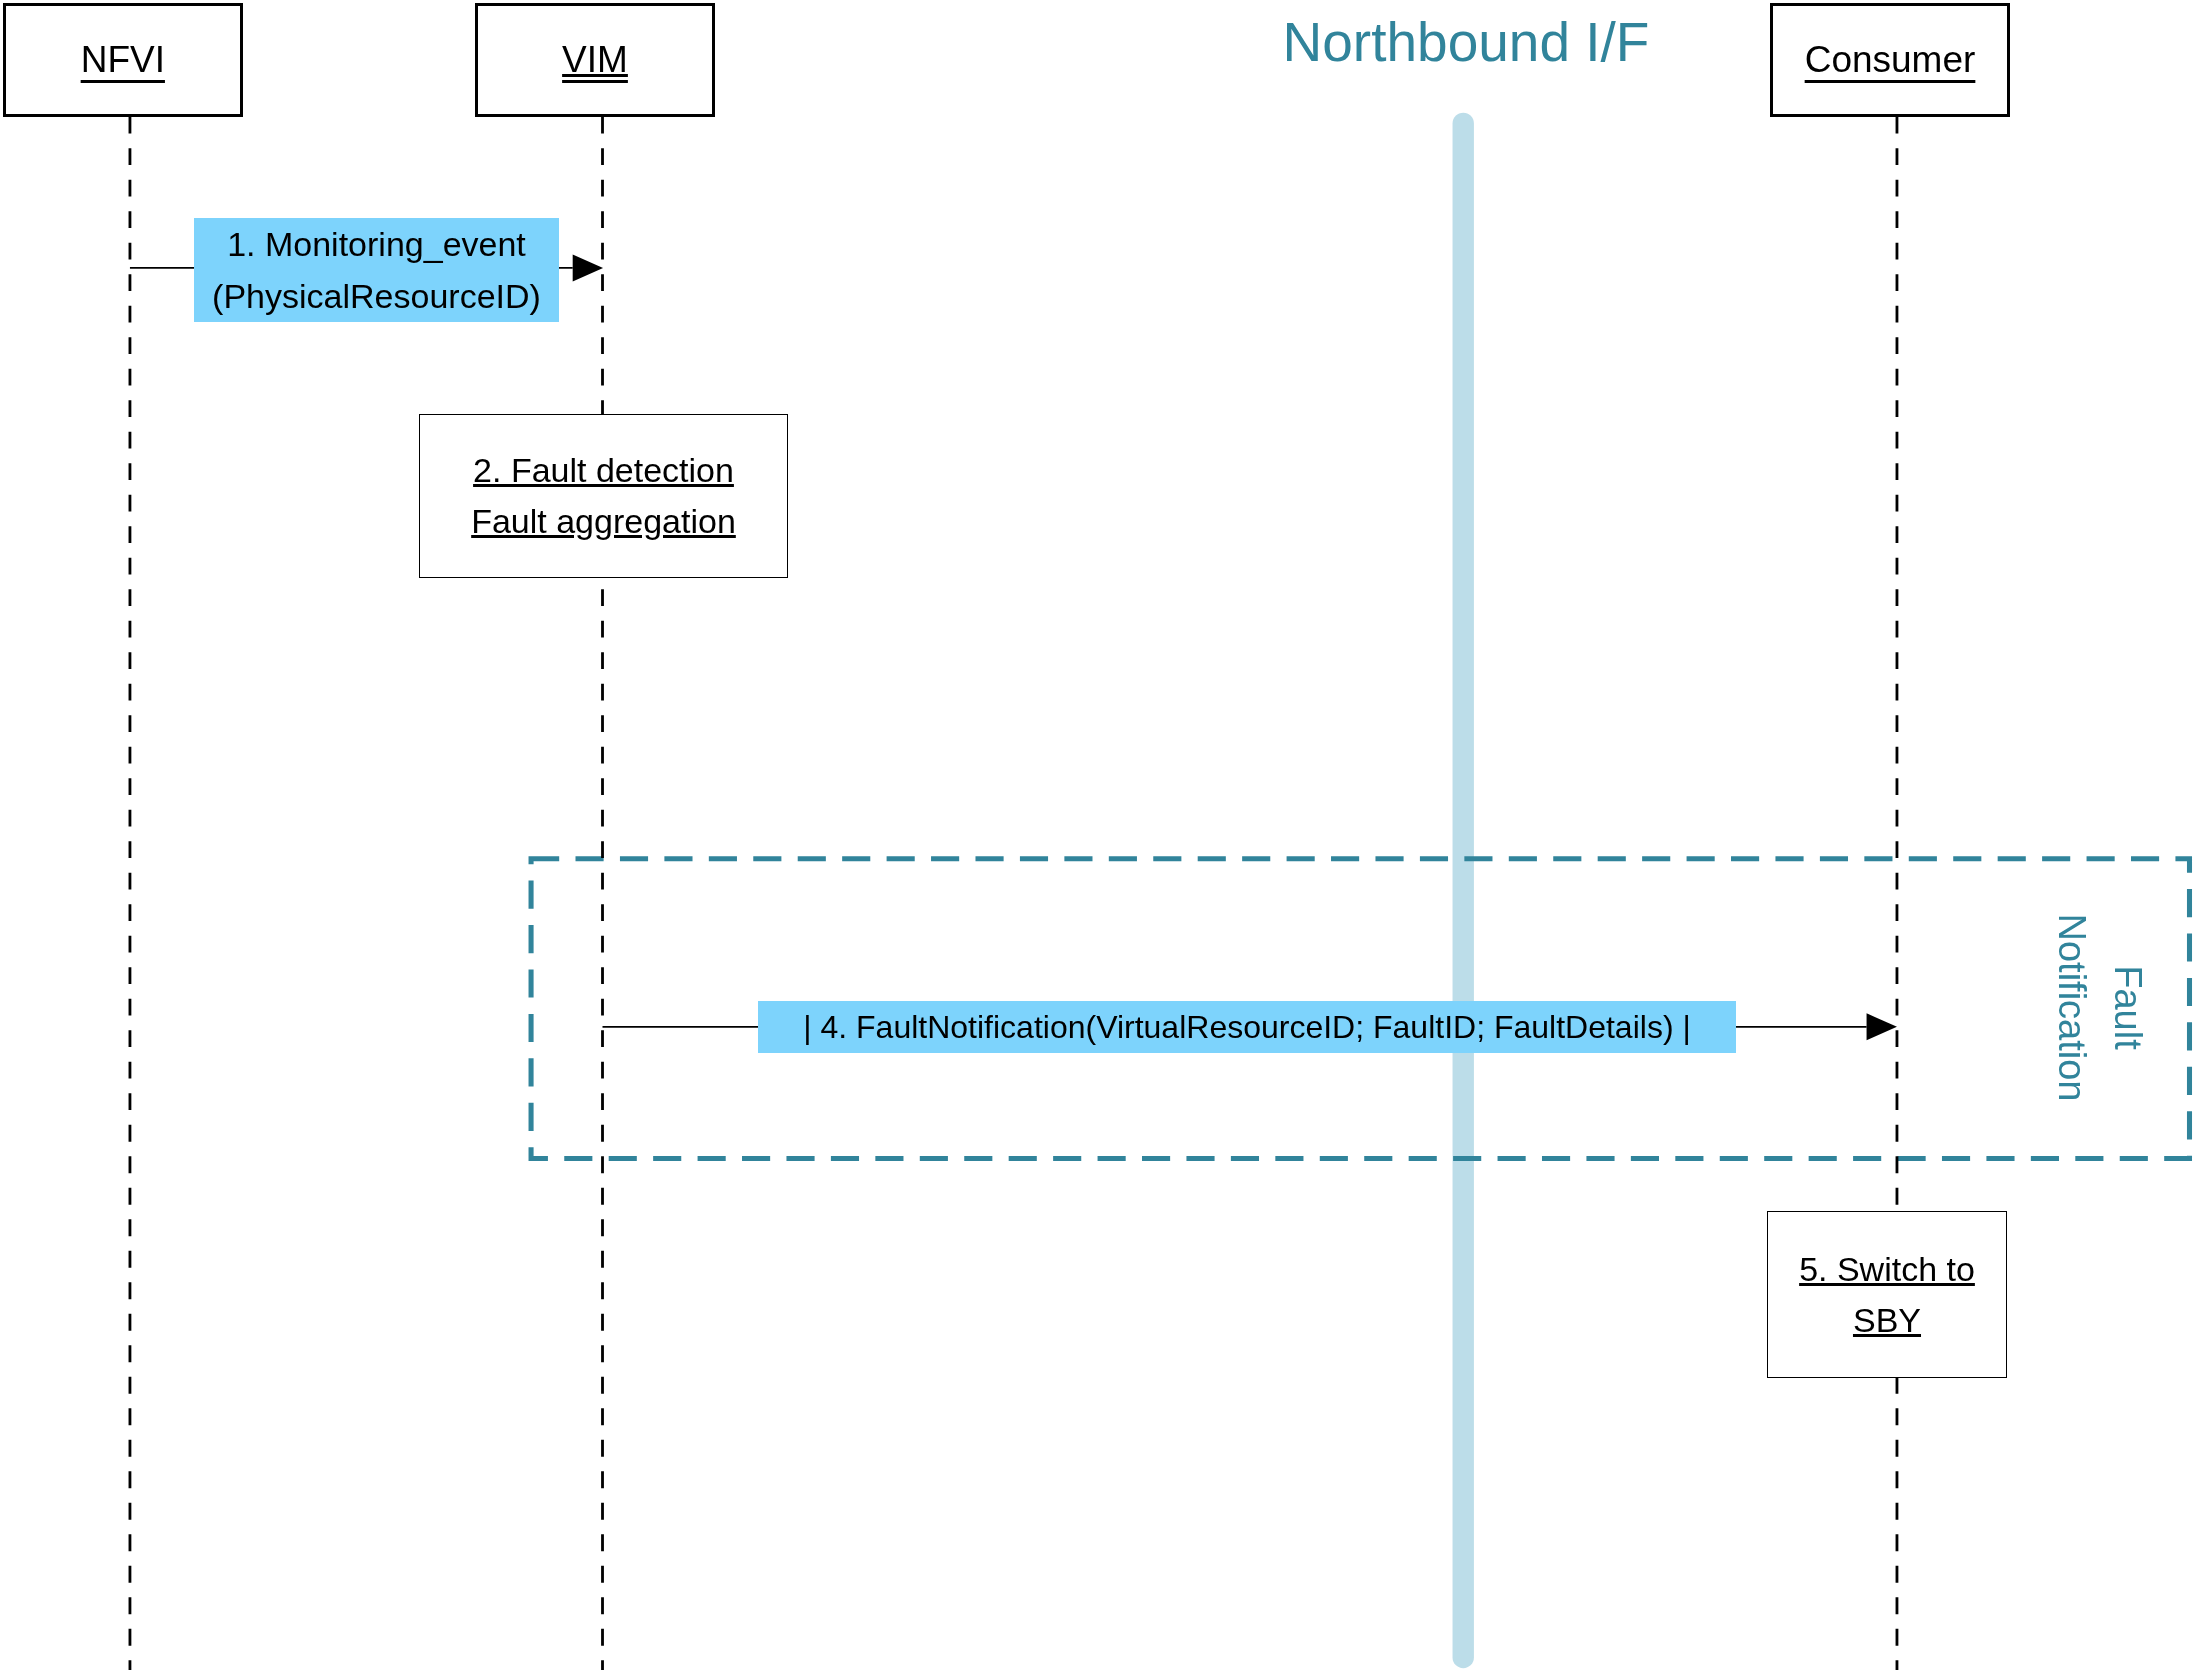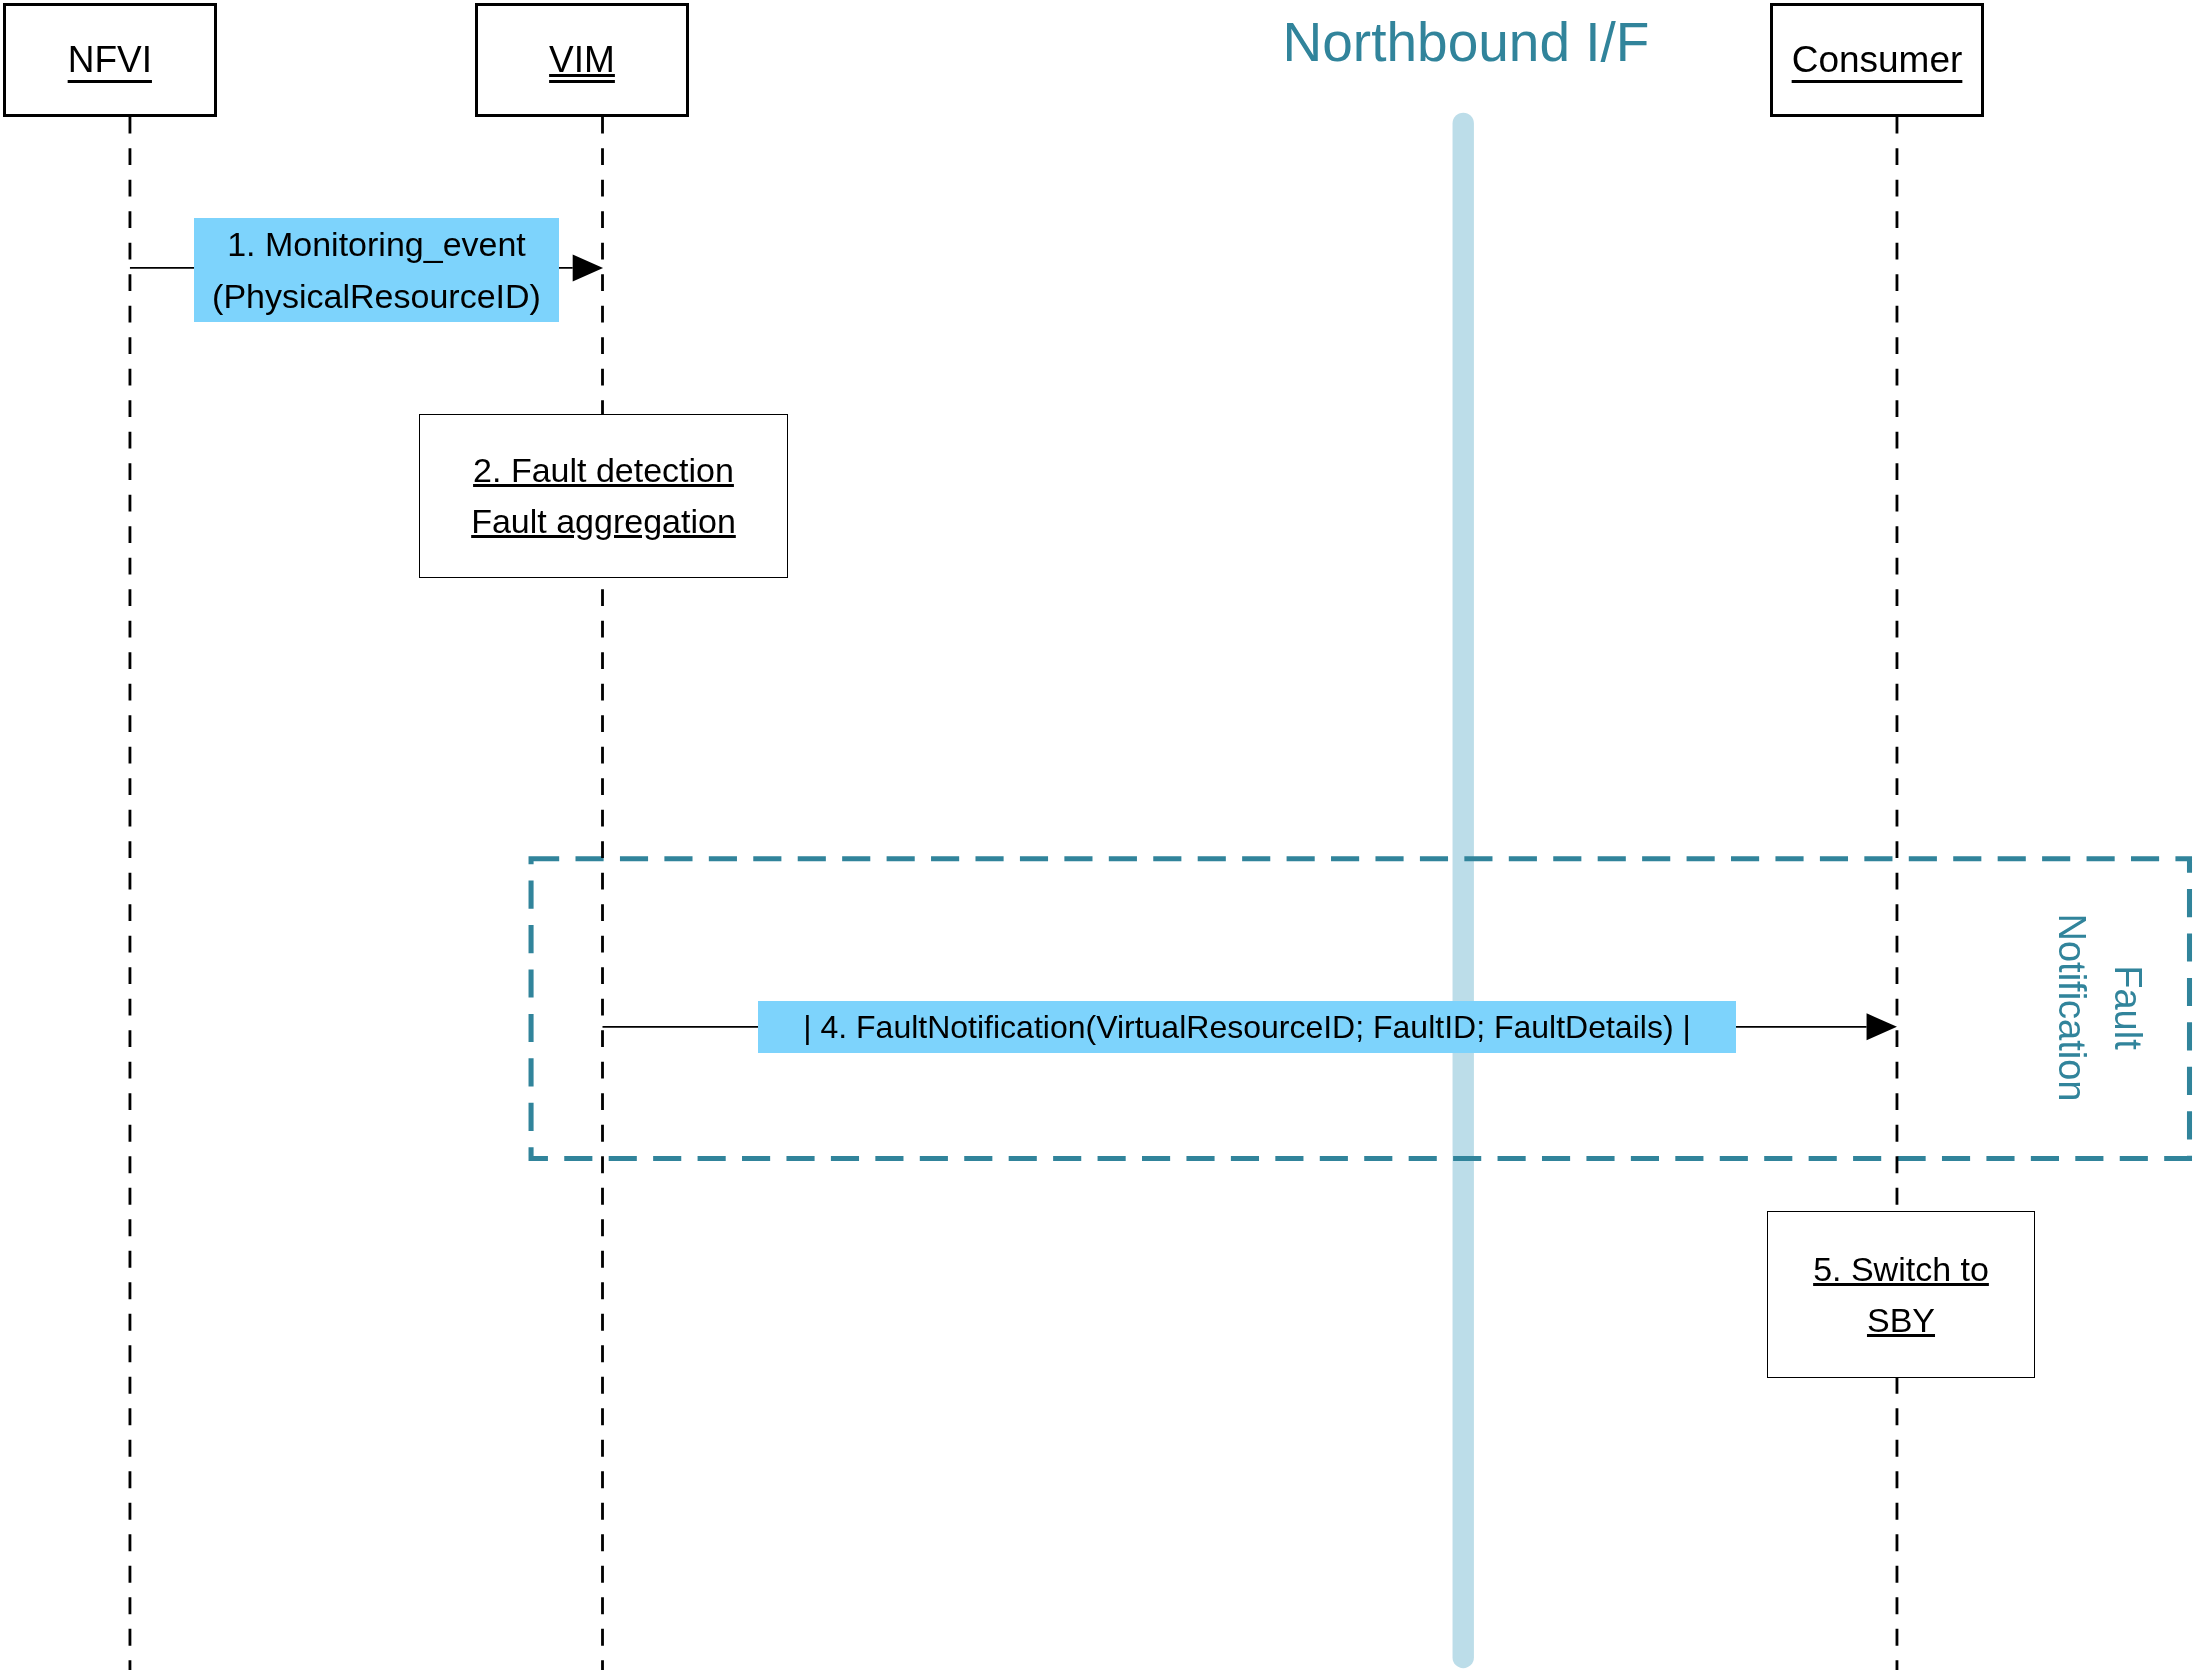--- a/index.html
+++ b/index.html
@@ -11,21 +11,21 @@
   }
   *{margin:0;padding:0;box-sizing:border-box;}
   html,body{background:#ffffff;}
   .canvas{
     position:relative;width:2194px;height:1674px;background:#ffffff;overflow:hidden;
     font-family:"Liberation Sans", sans-serif;color:var(--color-black);
   }
   .layer{position:absolute;left:0;top:0;}
   
   .actor{
-    position:absolute;width:214px;height:114px;background:#ffffff;border:3.4px solid var(--color-black);
+    position:absolute;width:240px;height:114px;background:#ffffff;border:3.4px solid var(--color-black);
     display:flex;align-items:center;justify-content:center;
   }
   .actor span{
     font-size:37px;text-decoration:underline;text-decoration-thickness:3.4px;text-underline-offset:7.9px;
   }
   .actor-nfvi{left:2.8px;top:2.8px;}
   .actor-vim{left:475px;top:2.8px;text-decoration:underline;}
   .actor-consumer{left:1770px;top:2.8px;}
   
   .nb-title{
@@ -39,21 +39,21 @@
   .msg1-label{left:194px;top:218px;width:365px;}
   .msg4-label{left:758px;top:1001px;width:978px;font-size:32px;line-height:52px;}
   
   .activity{
     position:absolute;background:#ffffff;border:1.7px solid var(--color-black);
     display:flex;flex-direction:column;align-items:center;justify-content:center;
     text-align:center;font-size:34px;line-height:51px;text-decoration:underline;
   }
   .act-2{left:419px;top:414px;width:369px;height:164px;}
   .act-3{left:419px;top:614px;width:369px;height:165px;}
-  .act-5{left:1767px;top:1211px;width:268px;height:167px;}
+  .act-5{left:1767px;top:1211px;width:240px;height:167px;}
   .act-6{
     left:546px;top:1453px;width:1412px;height:151px;
     border:1.7px solid var(--color-grayborder);color:var(--color-graytext);
     font-size:32px;line-height:45px;
   }
   
   .group-label{
     position:absolute;left:1903px;top:951px;width:394px;height:113px;
     transform:rotate(90deg);display:flex;flex-direction:column;align-items:center;justify-content:center;
     color:var(--color-teal);font-size:38px;line-height:56px;text-align:center;white-space:nowrap;

